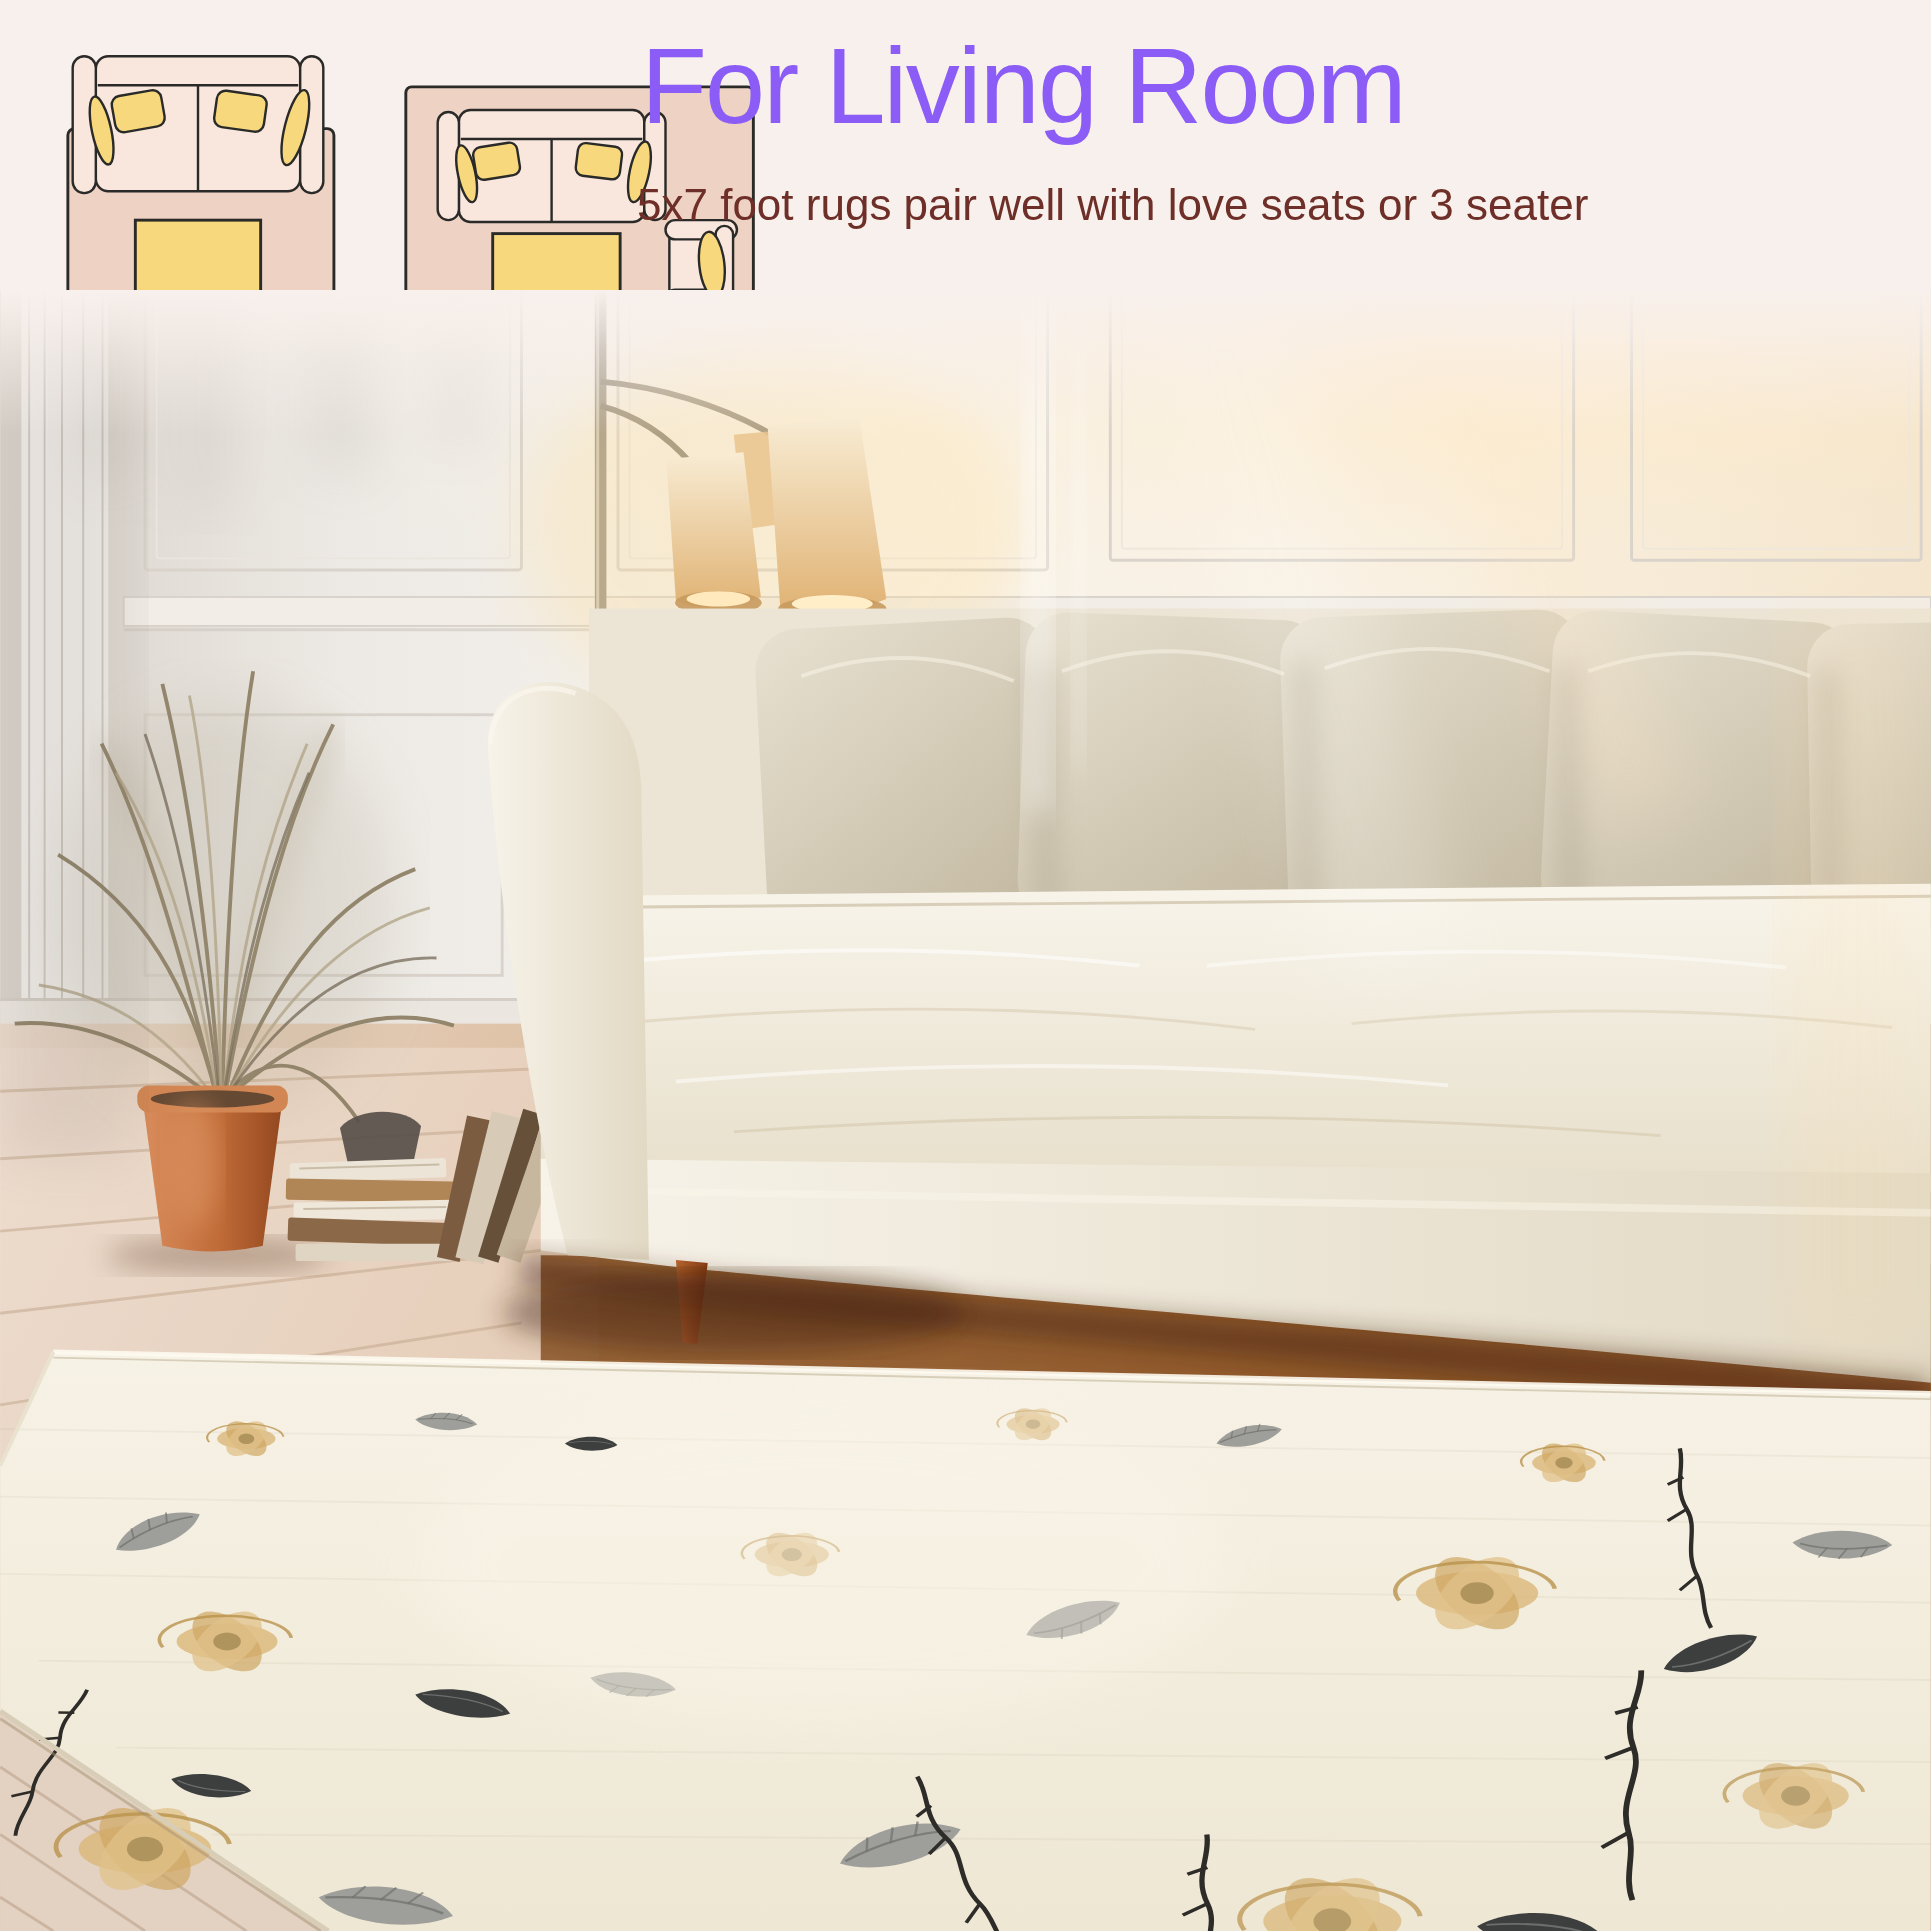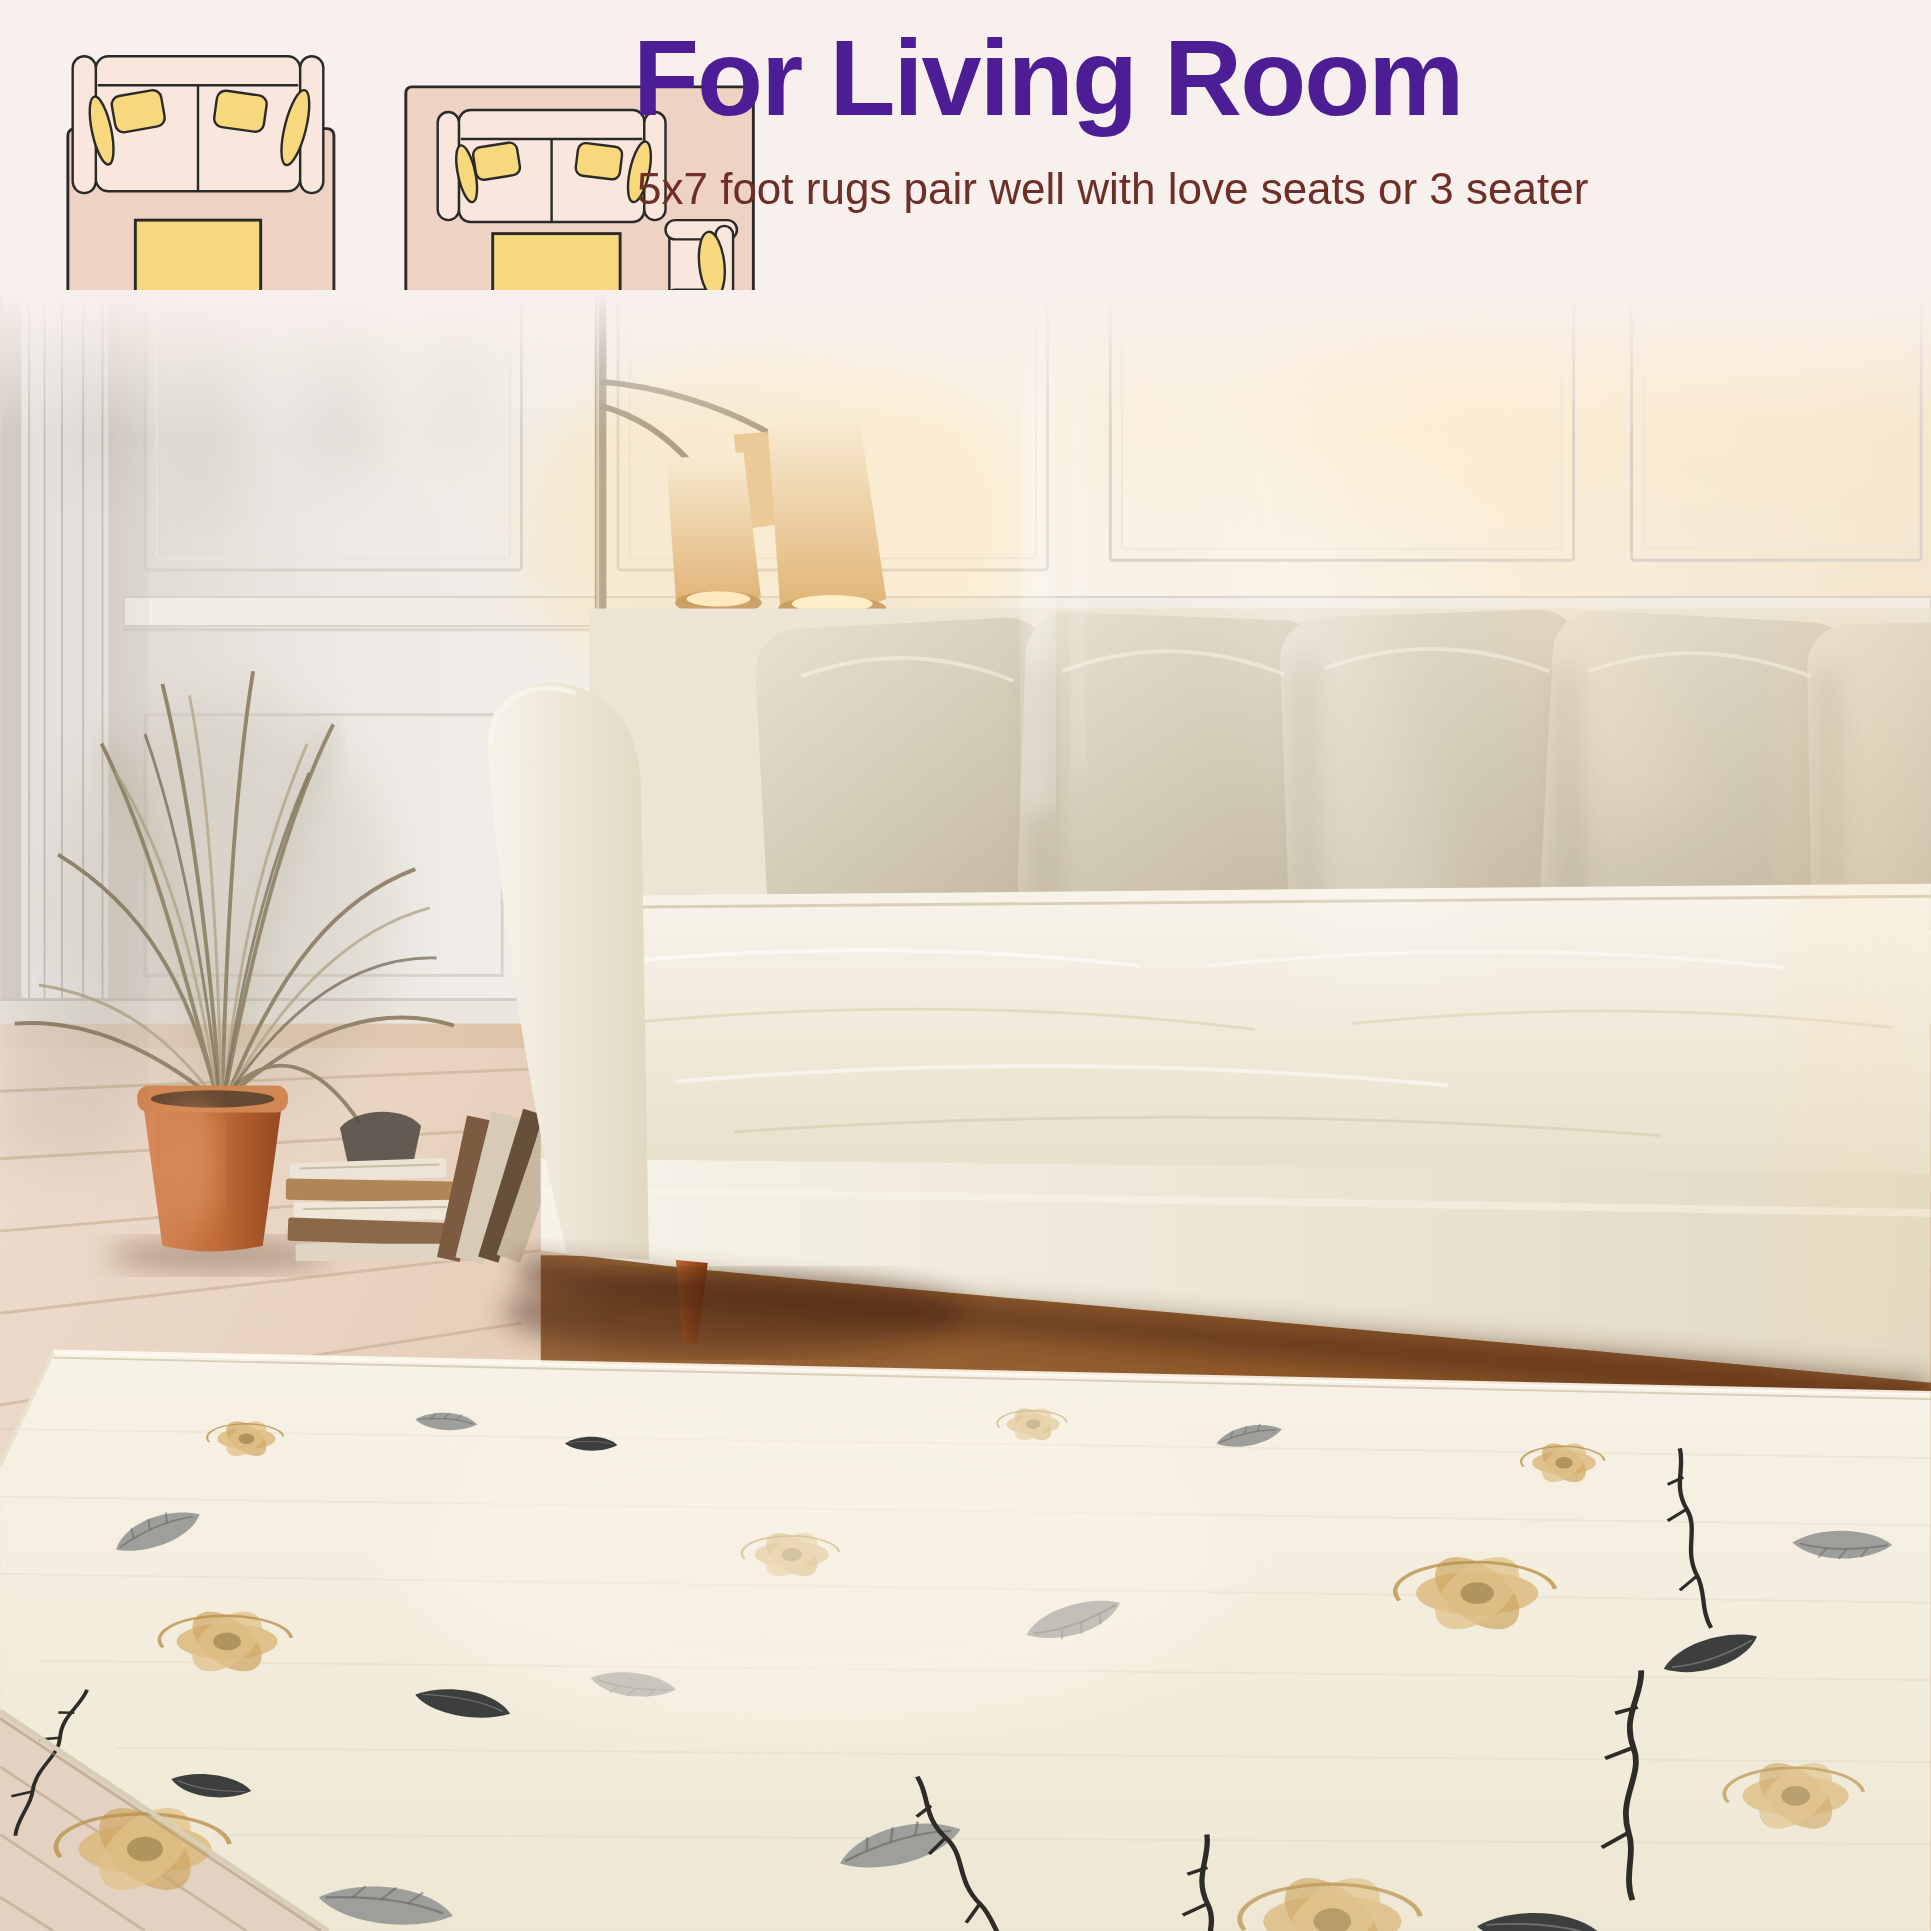--- a/index.html
+++ b/index.html
@@ -5,24 +5,24 @@
   html,body{margin:0;padding:0;width:1931px;height:1931px;overflow:hidden;}
   .canvas{position:relative;width:1931px;height:1931px;background:#f8f0ec;
           font-family:"Liberation Sans",sans-serif;}
   .diagram-svg{position:absolute;}
   #diagram-5x7{left:53px;top:37px;}
   #diagram-8x10{left:401px;top:50px;}
   .diagram-label{position:absolute;width:212px;text-align:center;
                  font-size:37px;color:#5a4a33;}
   #label-5x7{left:92px;top:332px;}
   #label-8x10{left:475px;top:338px;}
-  .title{position:absolute;left:633px;top:21px;margin:0;
-         font-size:108px;font-weight:bold;letter-spacing:-1.9px;
-         color:#4c1d95;line-height:1.05;}
-  .desc{position:absolute;left:637px;top:160px;margin:0;
+  .title{position:absolute;left:633px;top:21px;margin:8px;
+         font-size:108px;font-weight:normal;letter-spacing:-1.9px;
+         color:#8b5cf6;line-height:1.05;}
+  .desc{position:absolute;left:637px;top:176px;margin:0;
         font-size:44px;line-height:1.3;color:#6e2f28;}
   .photo-svg{position:absolute;left:0;top:290px;}
 </style>
 </head>
 <body>
 
 <div class="canvas">
 
   <svg id="diagram-5x7" class="diagram-svg" width="290" height="294" viewBox="0 0 300 305">
     <g stroke="#2a2a28" stroke-width="3">

